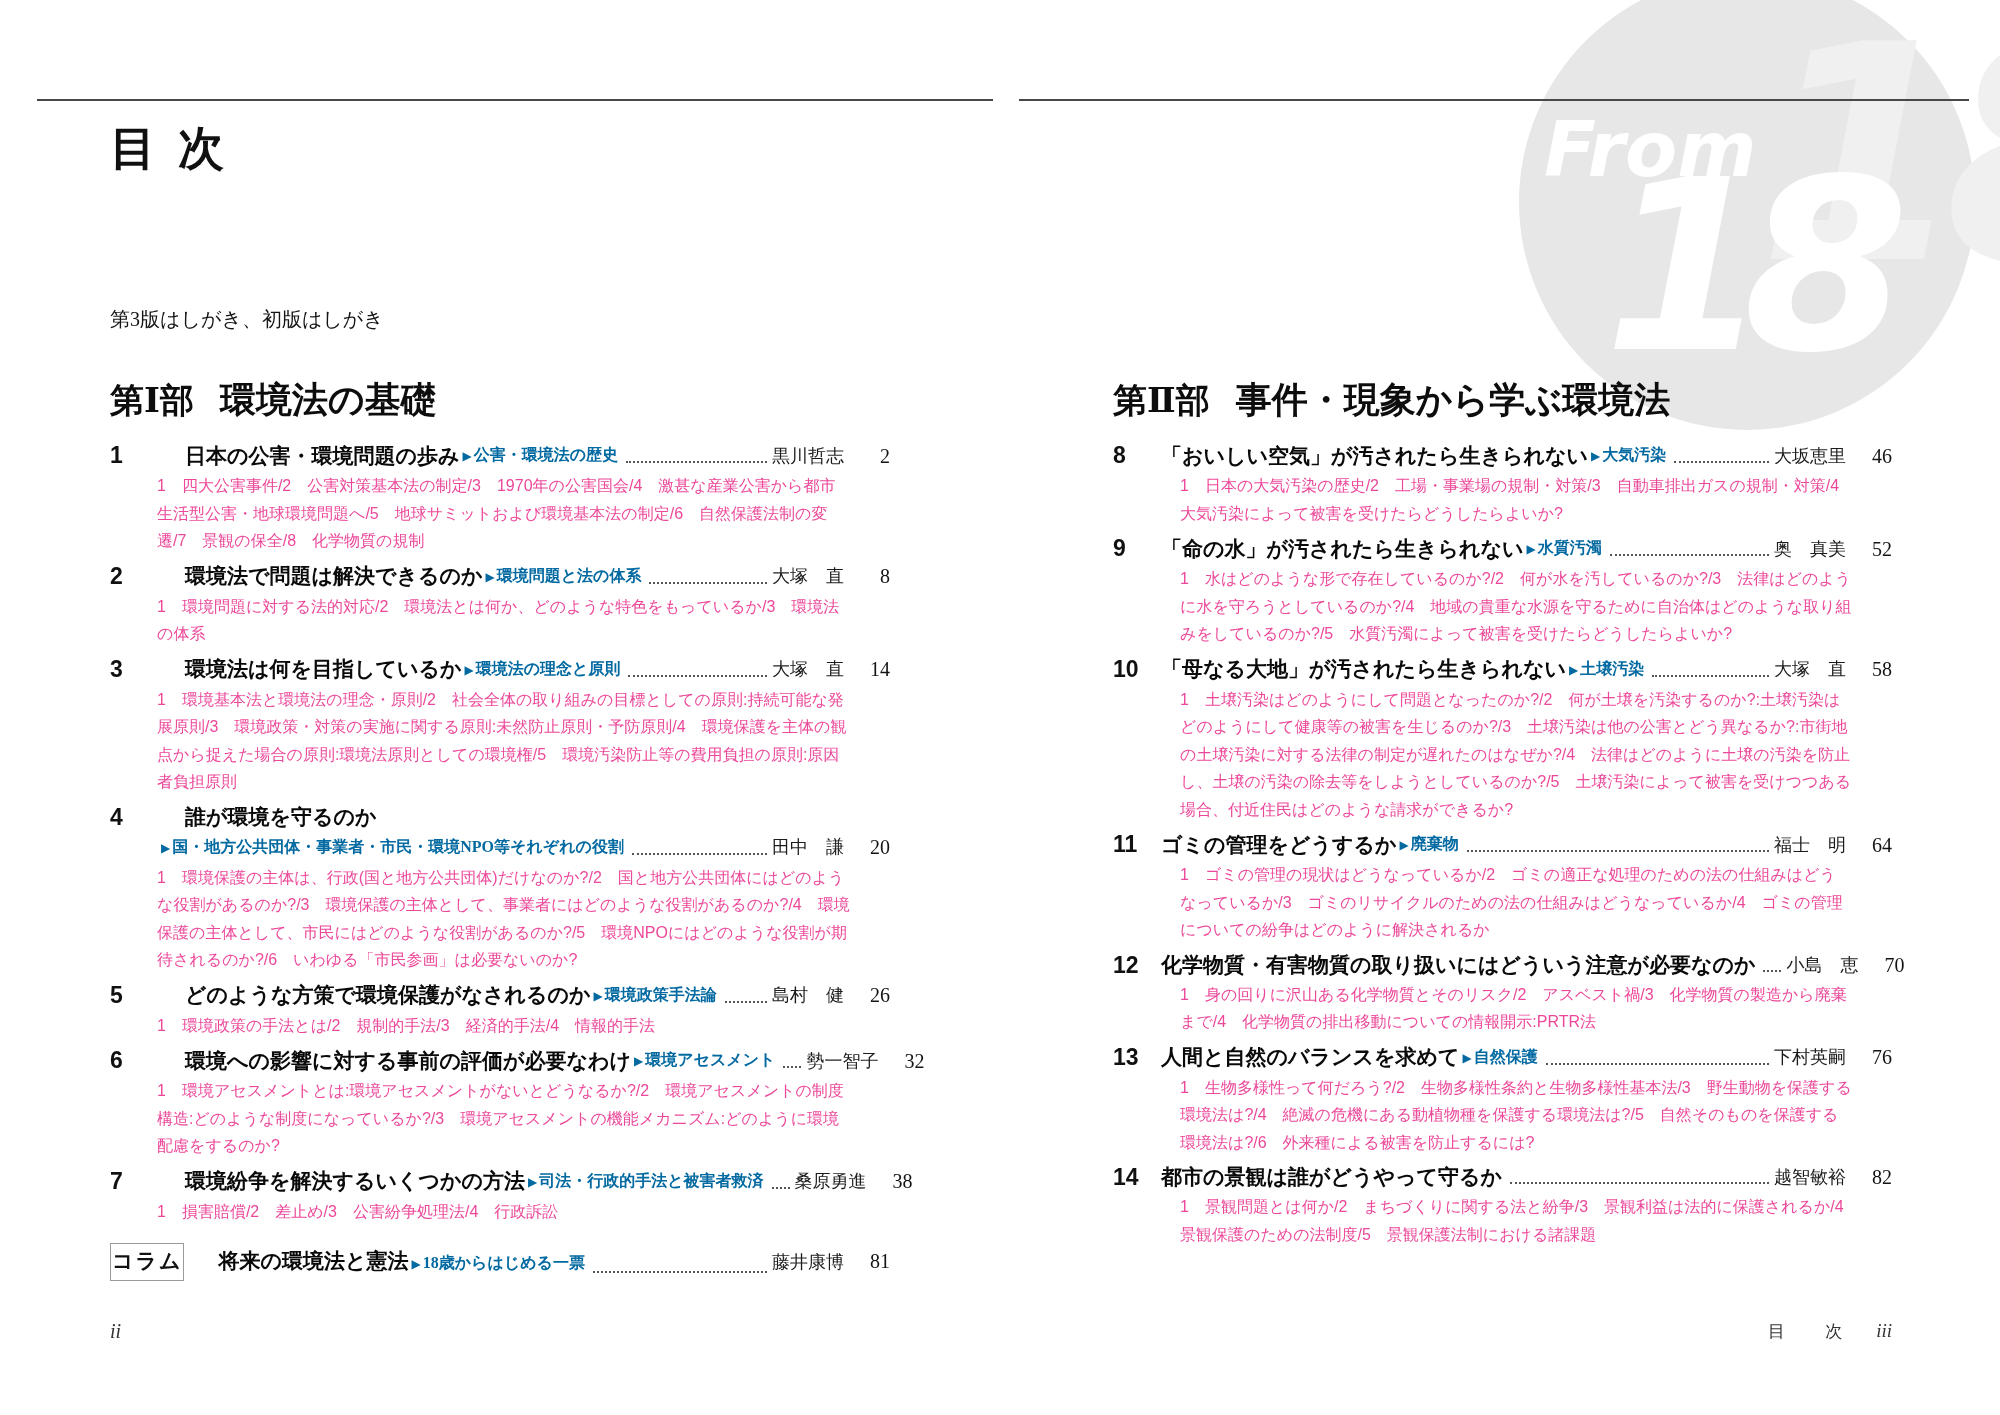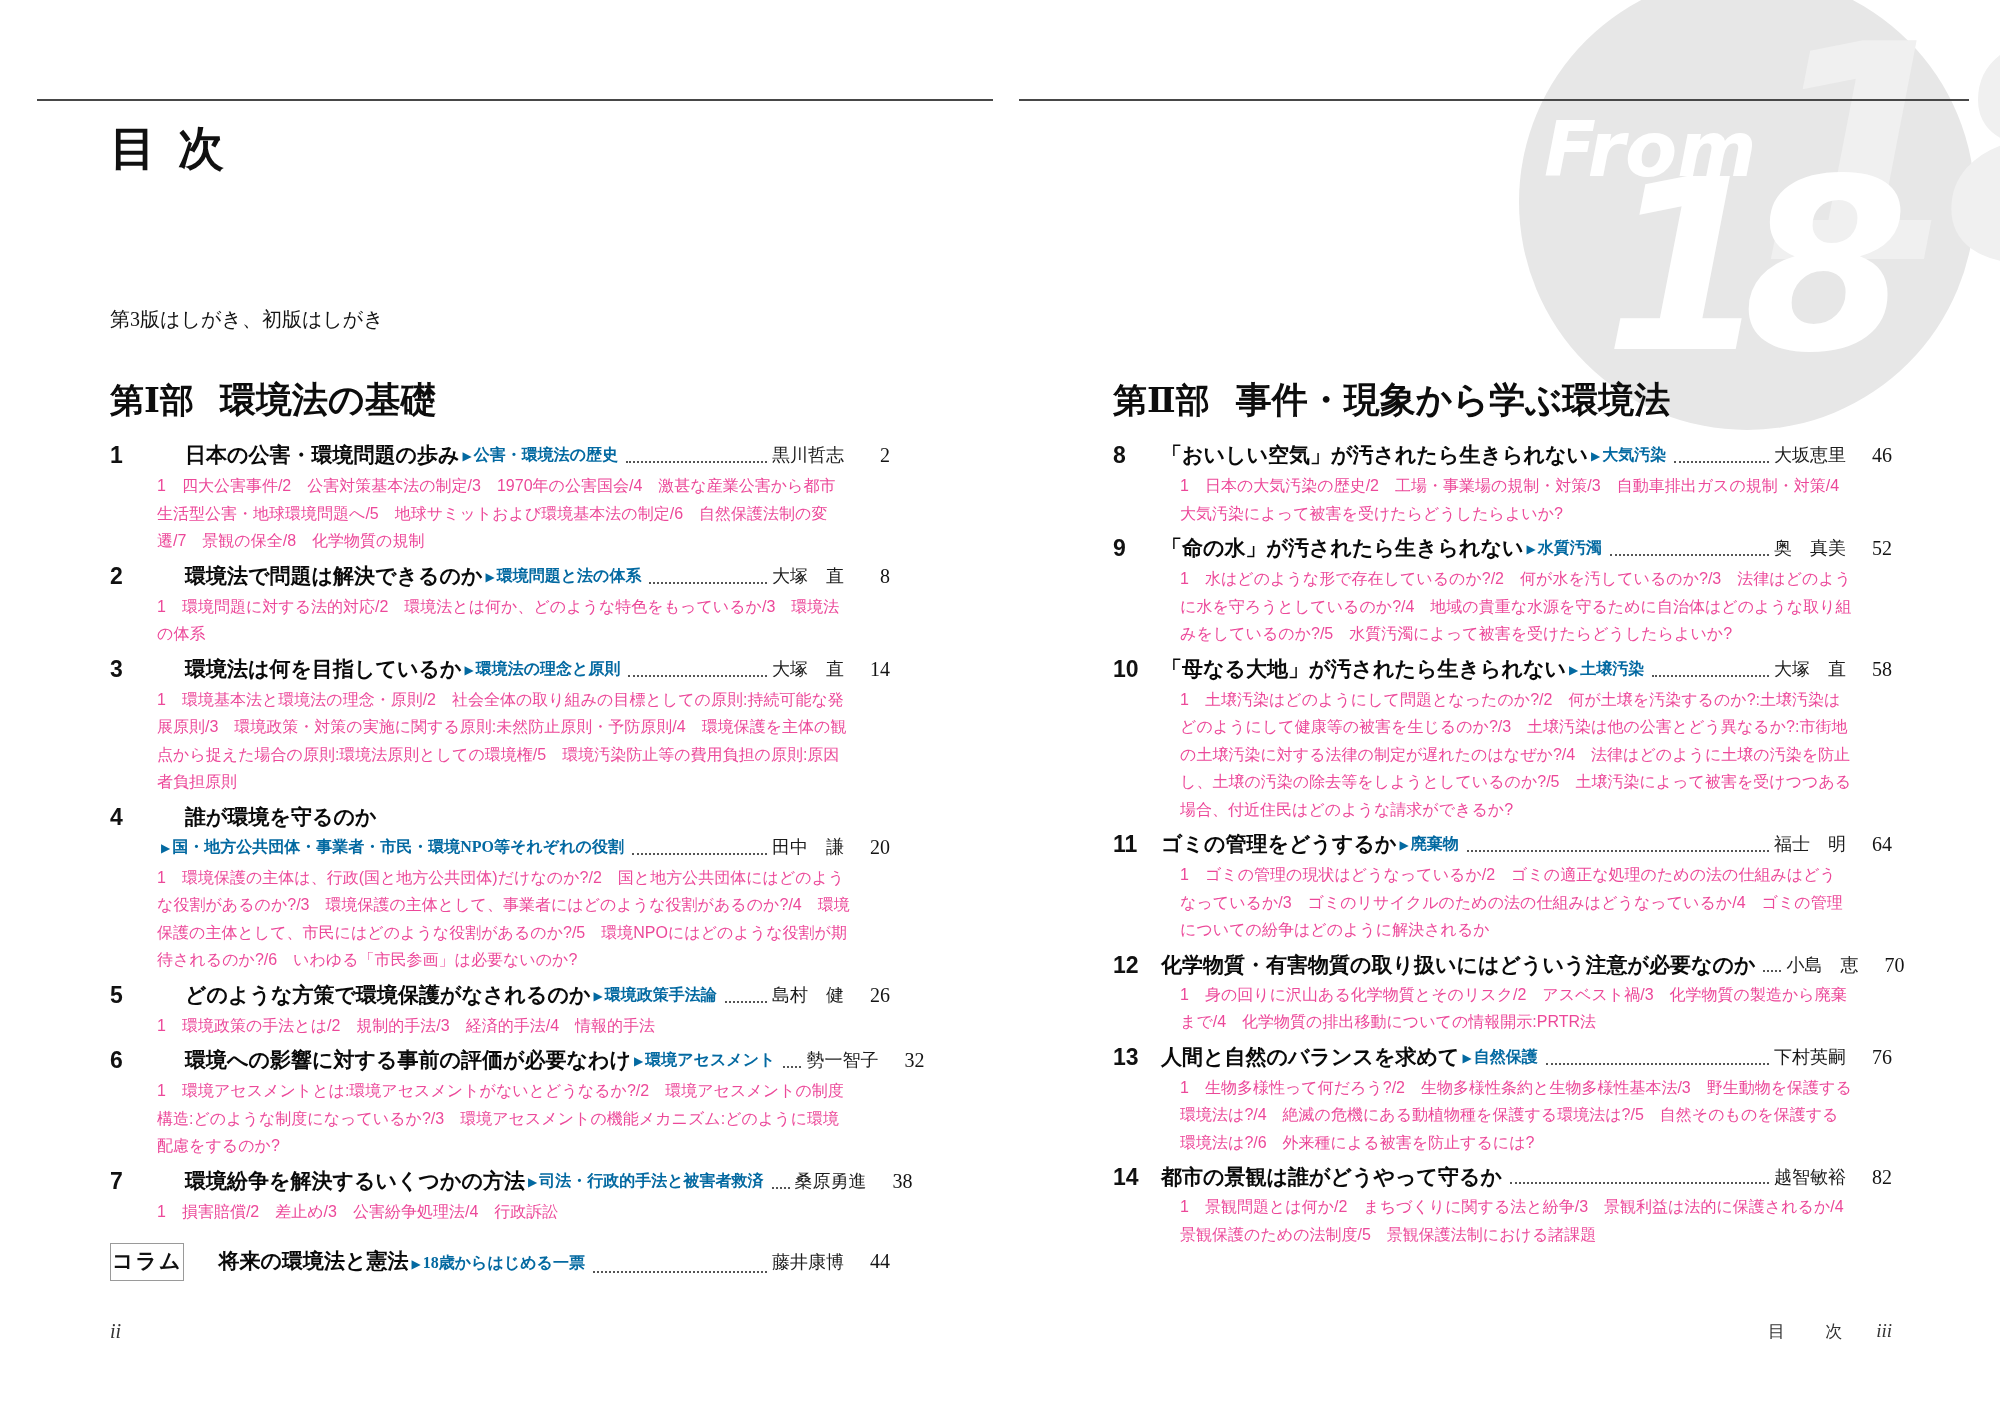--- a/index.html
+++ b/index.html
@@ -41,21 +41,21 @@
   .entries{position:absolute;top:440px;}
   .pageL .entries{left:73px;width:780px;}
   .pageR .entries{left:94px;width:779px;}
   
   .entry{display:flex;margin-bottom:6px;}
   .num{font-family:"Liberation Sans","DejaVu Sans",sans-serif;font-weight:bold;
     font-size:23px;line-height:30px;color:#111;flex:none;}
   .pageL .num{width:75px;}
   .pageR .num{width:48px;}
   .ebody{flex:1;min-width:0;}
-  .trow{display:flex;align-items:flex-start;line-height:30px;white-space:nowrap;}
+  .trow{display:flex;align-items:center;line-height:30px;white-space:nowrap;}
   .ctitle{font-size:21px;font-weight:bold;color:#0a0a0a;}
   .csub{font-size:16px;font-weight:bold;color:#0369a1;margin-left:3px;}
   .tri{font-size:12px;margin-right:2px;}
   .dots{flex:1;min-width:18px;border-bottom:2px dotted #555;
     align-self:flex-end;margin:0 5px 8px 8px;}
   .author{font-size:18px;color:#1c1c1c;white-space:pre;}
   .pg{flex:none;width:46px;text-align:right;font-size:20px;color:#141414;}
   .topics{font-family:"Liberation Sans","DejaVu Sans",sans-serif;font-size:16px;
     line-height:27.5px;color:#ec4899;margin-top:1px;}
   .pageL .topics{margin-left:-28px;width:693px;}
@@ -192,21 +192,21 @@
         <div class="topics">1　損害賠償/2　差止め/3　公害紛争処理法/4　行政訴訟</div>
       </div>
     </div>
 
     <div class="colrow">
       <span class="badge">コラム</span>
       <span class="ctitle">将来の環境法と憲法</span>
       <span class="csub"><span class="tri">▶</span><span>18歳からはじめる一票</span></span>
       <span class="dots"></span>
       <span class="author">藤井康博</span>
-      <span class="pg">44</span>
+      <span class="pg">81</span>
     </div>
 
   </div>
 </div>
 
 <div class="page pageR">
   <div class="part-head">
     <span class="part-label">第Ⅱ部</span>
     <span class="part-title">事件・現象から学ぶ環境法</span>
   </div>

